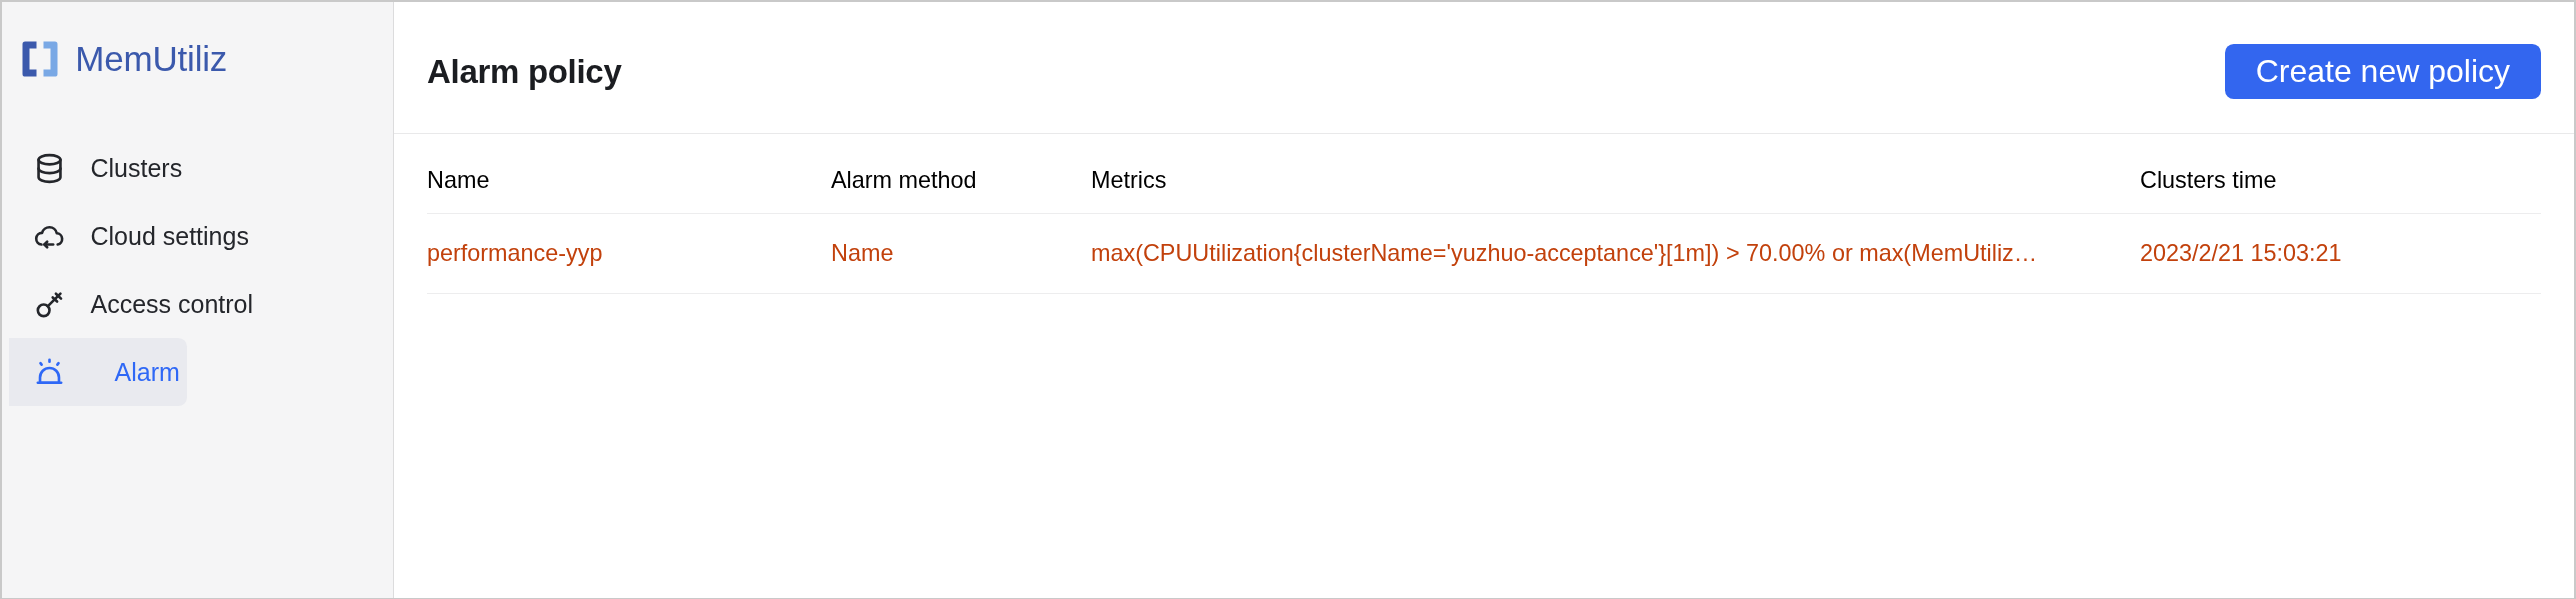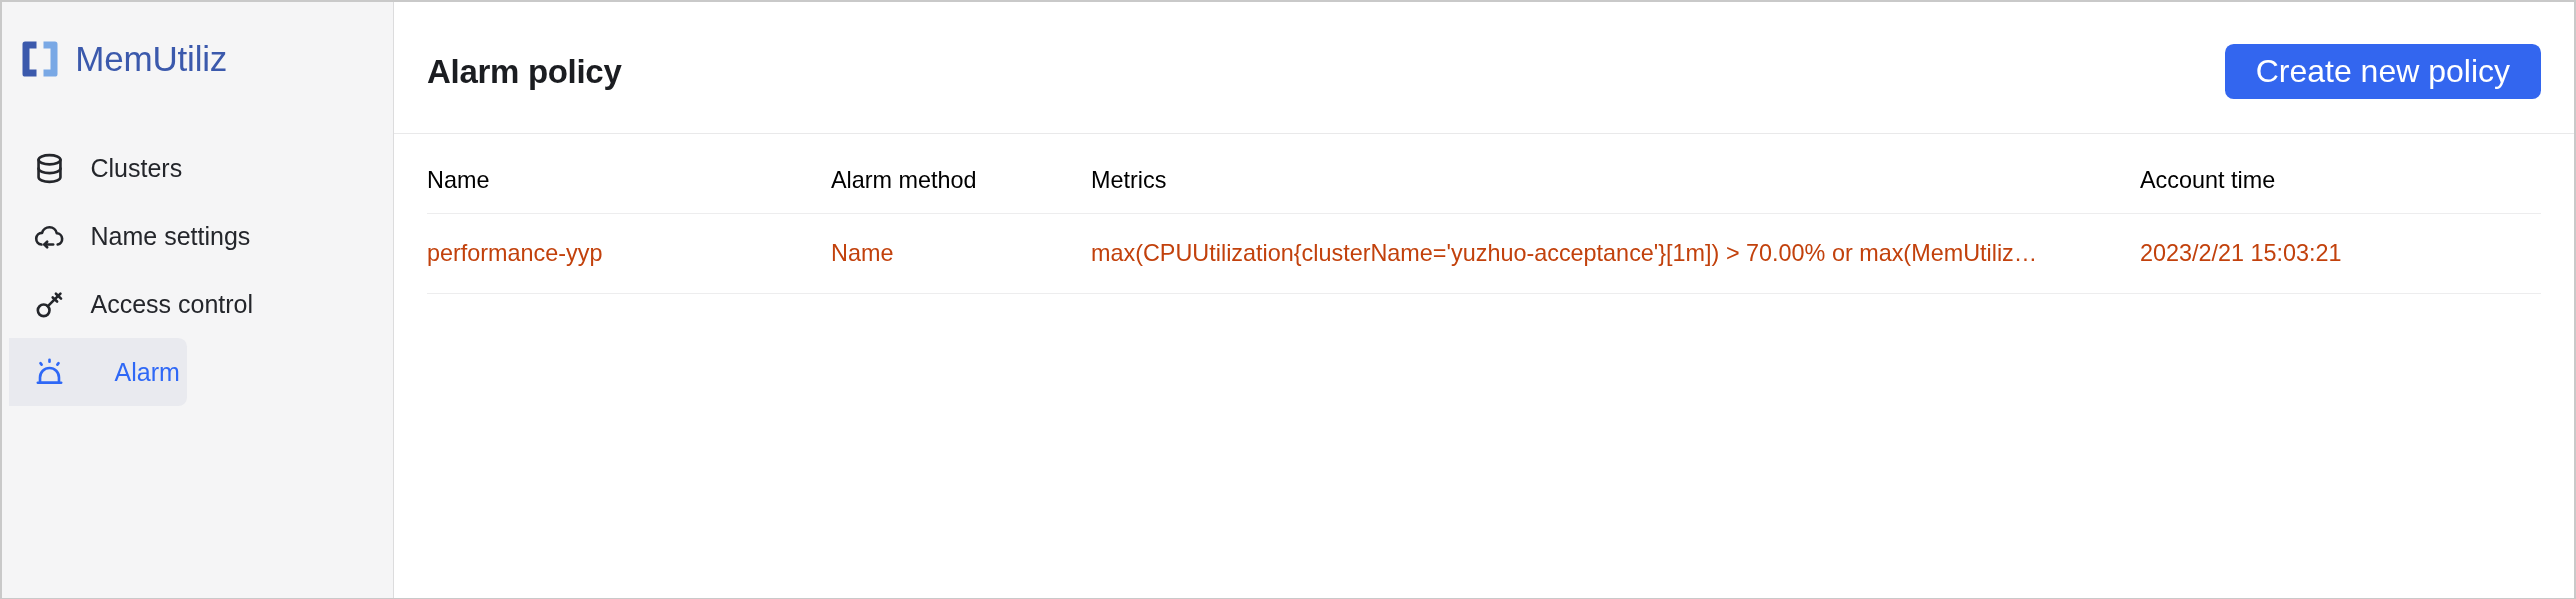--- a/index.html
+++ b/index.html
@@ -208,21 +208,21 @@
       </div>
 
       <div class="nav-item">
         <span class="nav-icon">
           <svg width="35" height="35" viewBox="0 0 24 24" fill="none" stroke="#24262b" stroke-width="1.8" stroke-linecap="round" stroke-linejoin="round">
             <path d="M6.5 17.5a4 4 0 0 1 .4-7.98A5.2 5.2 0 0 1 17 9.8a3.9 3.9 0 0 1 .6 7.7"></path>
             <path d="M14.5 17.5H8.6"></path>
             <path d="M10.4 15.6 8.5 17.5l1.9 1.9"></path>
           </svg>
         </span>
-        <span class="nav-label">Name settings</span>
+        <span class="nav-label">Cloud settings</span>
       </div>
 
       <div class="nav-item">
         <span class="nav-icon">
           <svg width="35" height="35" viewBox="0 0 24 24" fill="none" stroke="#24262b" stroke-width="1.8" stroke-linecap="round" stroke-linejoin="round">
             <circle cx="8" cy="16" r="4"></circle>
             <path d="M10.9 13.1 19.5 4.5"></path>
             <path d="M16.4 4.6 19.9 8"></path>
             <path d="M14.2 7.2 17.2 10"></path>
           </svg>
@@ -255,21 +255,21 @@
       <button class="primary-button">Create new policy</button>
     </div>
 
     <div class="content">
       <table class="data-table">
         <thead>
           <tr>
             <th class="col-name">Name</th>
             <th class="col-method">Alarm method</th>
             <th class="col-metrics">Metrics</th>
-            <th class="col-time">Account time</th>
+            <th class="col-time">Clusters time</th>
           </tr>
         </thead>
         <tbody>
           <tr>
             <td class="col-name">performance-yyp</td>
             <td class="col-method">Name</td>
             <td class="col-metrics">
               <span class="cell-truncate">max(CPUUtilization{clusterName='yuzhuo-acceptance'}[1m]) &gt; 70.00% or max(MemUtiliz…</span>
             </td>
             <td class="col-time">2023/2/21 15:03:21</td>

